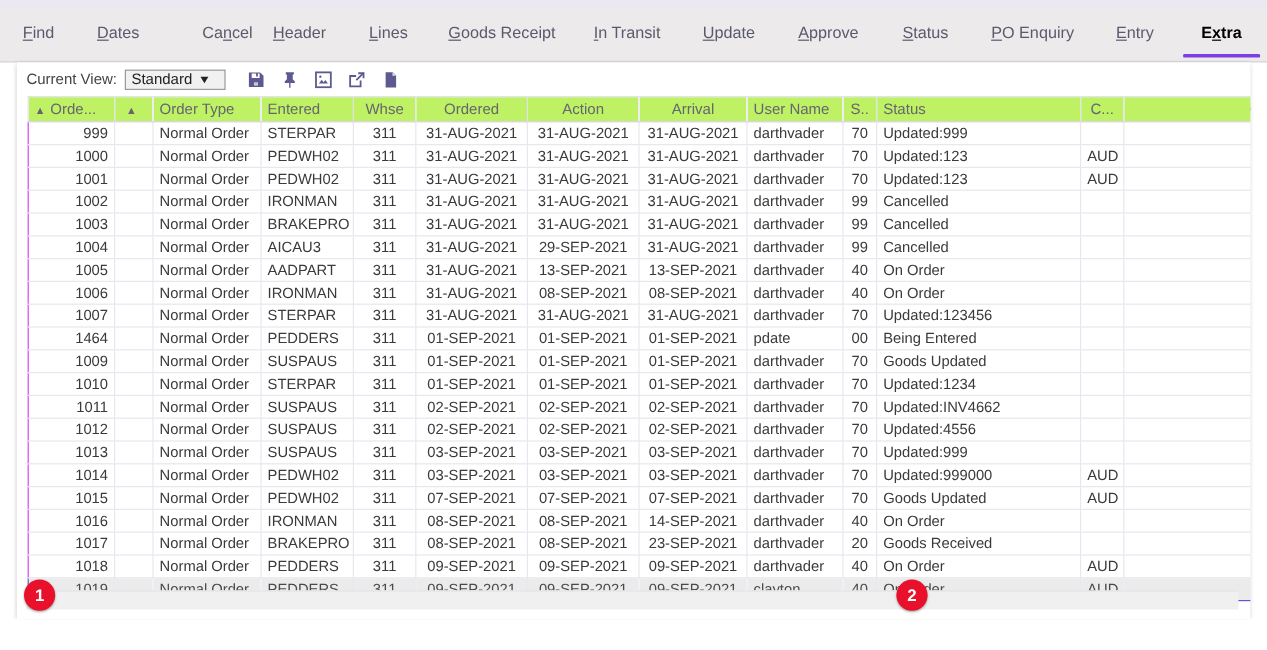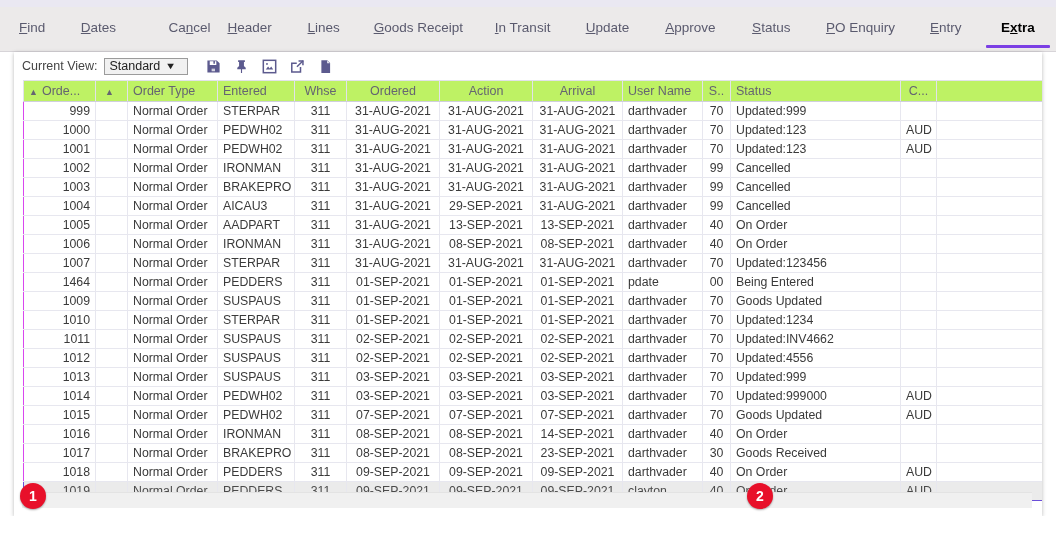--- a/index.html
+++ b/index.html
@@ -513,21 +513,21 @@
             <tr>
               <td class="r first">1017</td>
               <td class="c"></td>
               <td class="l">Normal Order</td>
               <td class="l">BRAKEPRO</td>
               <td class="c">311</td>
               <td class="c">08-SEP-2021</td>
               <td class="c">08-SEP-2021</td>
               <td class="c">23-SEP-2021</td>
               <td class="l">darthvader</td>
-              <td class="c">30</td>
+              <td class="c">20</td>
               <td class="l">Goods Received</td>
               <td class="c"></td>
               <td class="r last">85.45</td>
             </tr>
             <tr>
               <td class="r first">1018</td>
               <td class="c"></td>
               <td class="l">Normal Order</td>
               <td class="l">PEDDERS</td>
               <td class="c">311</td>

